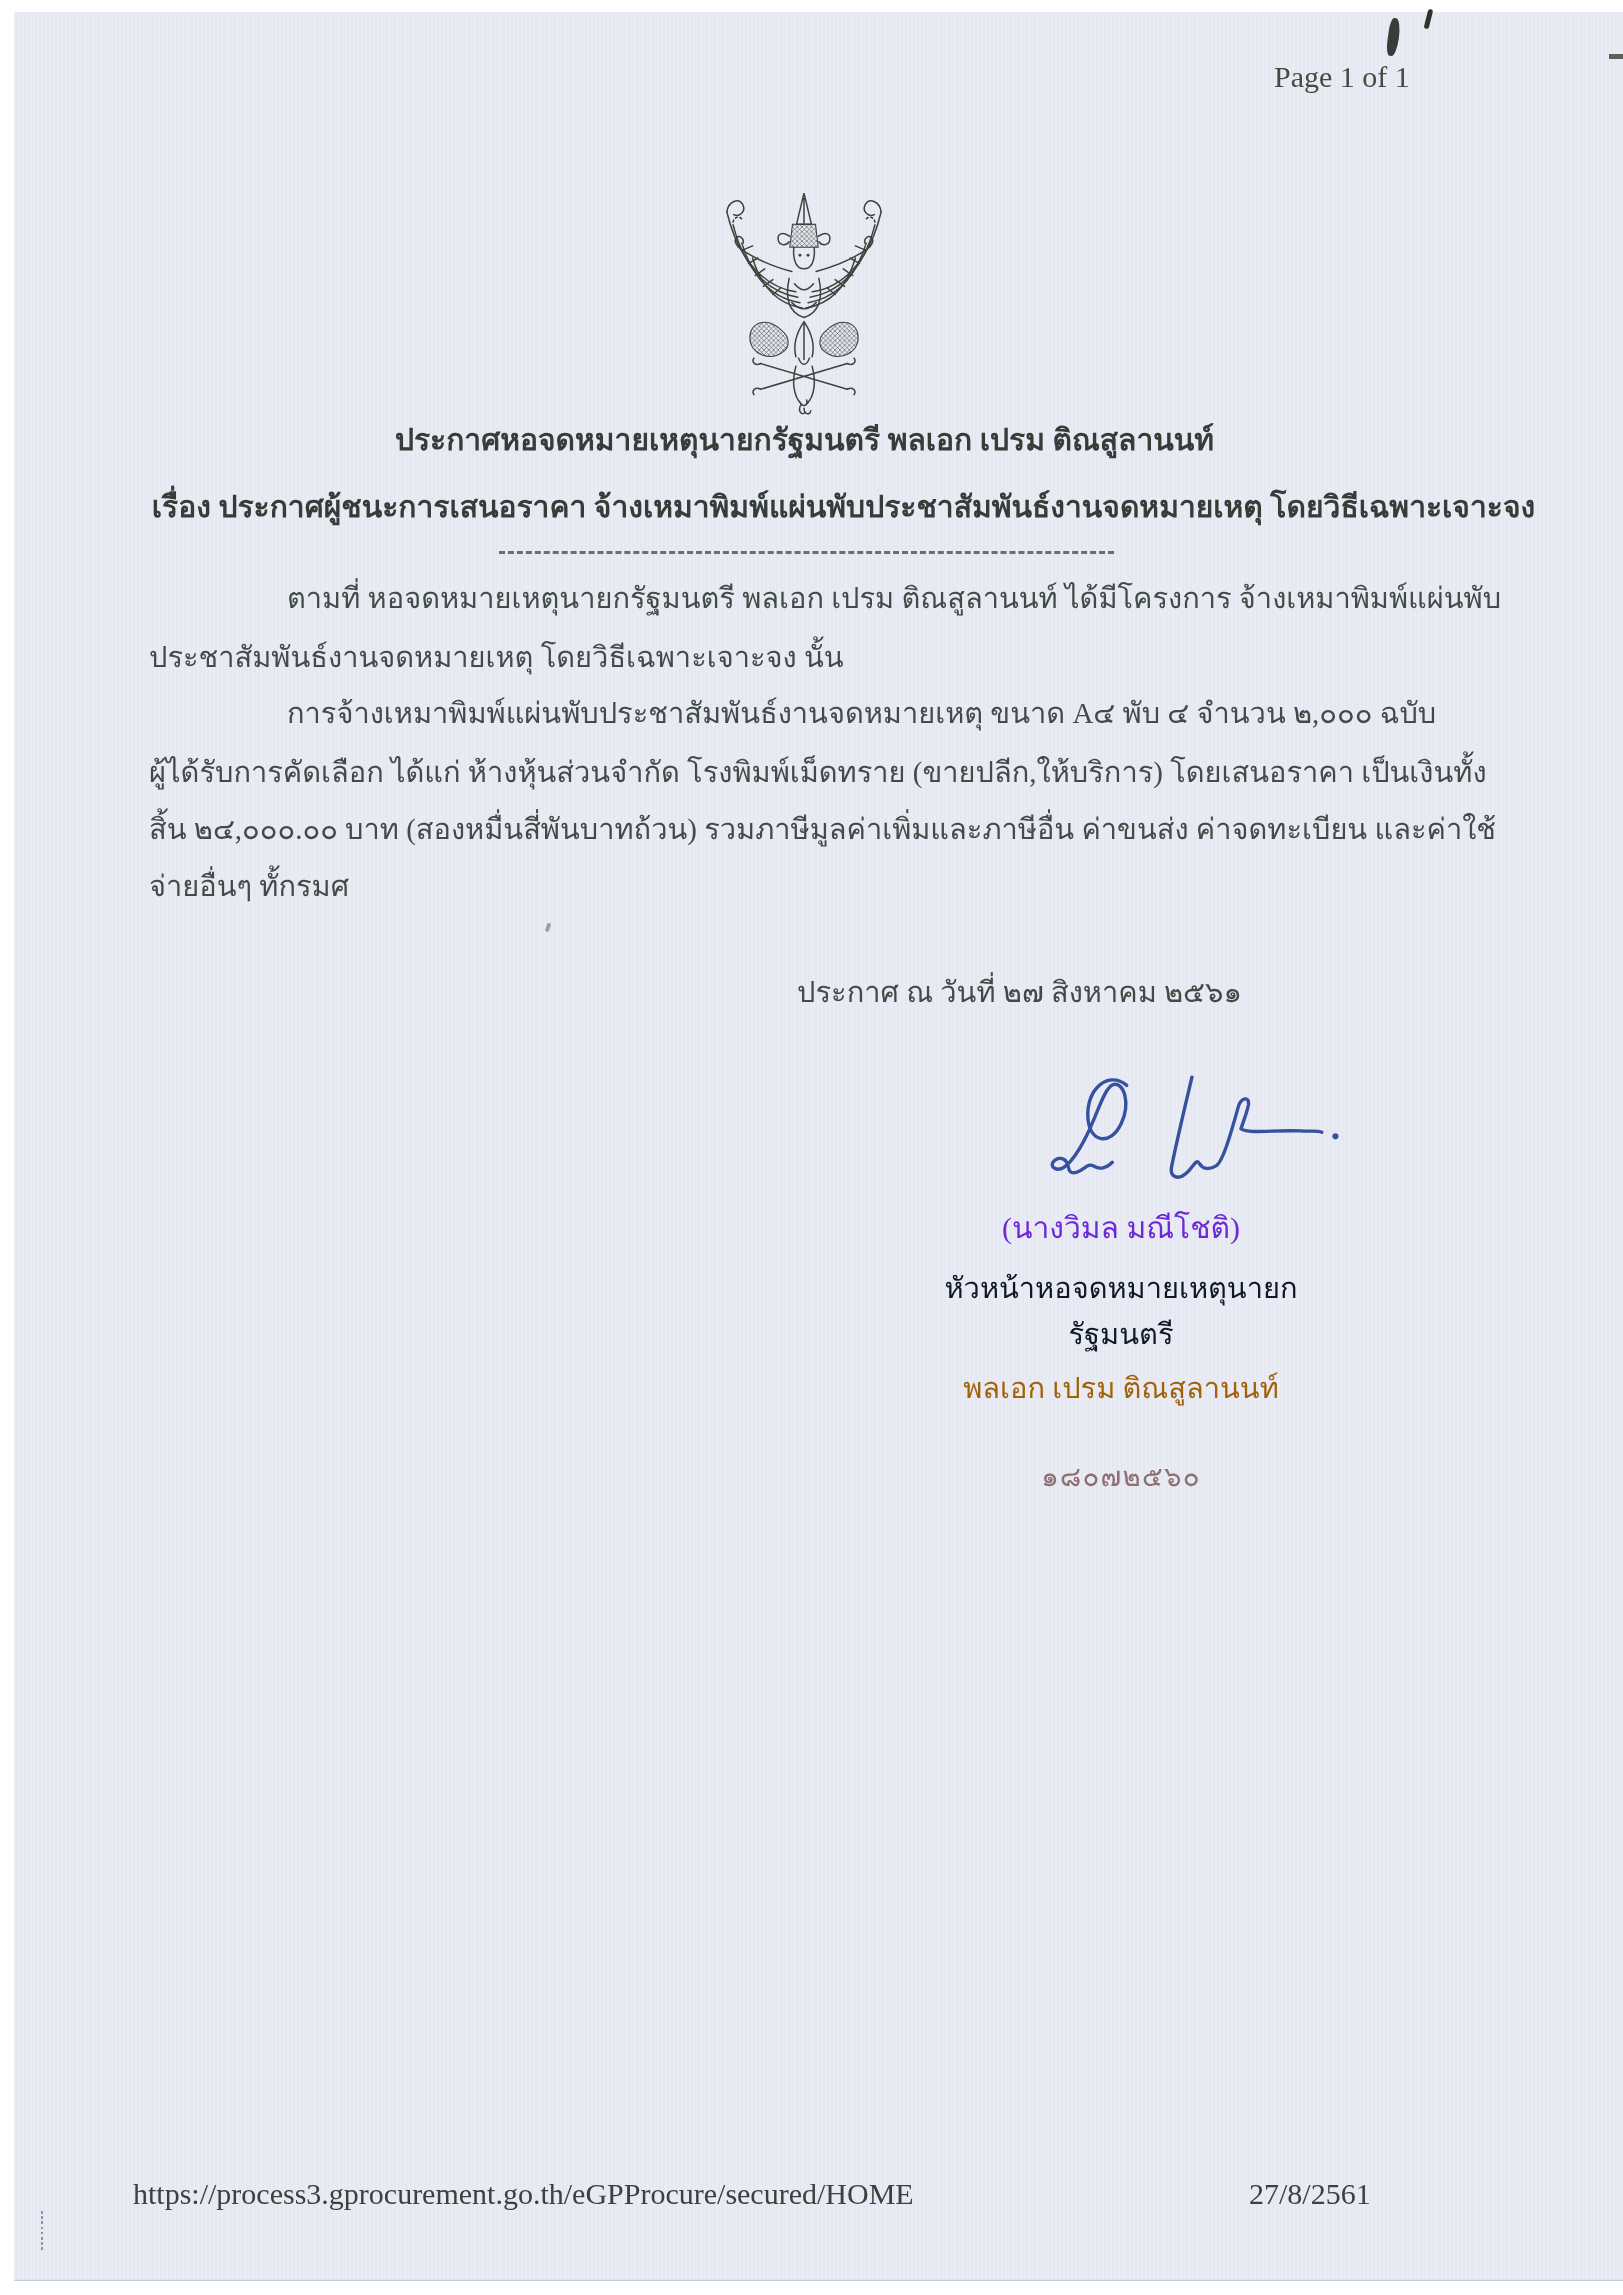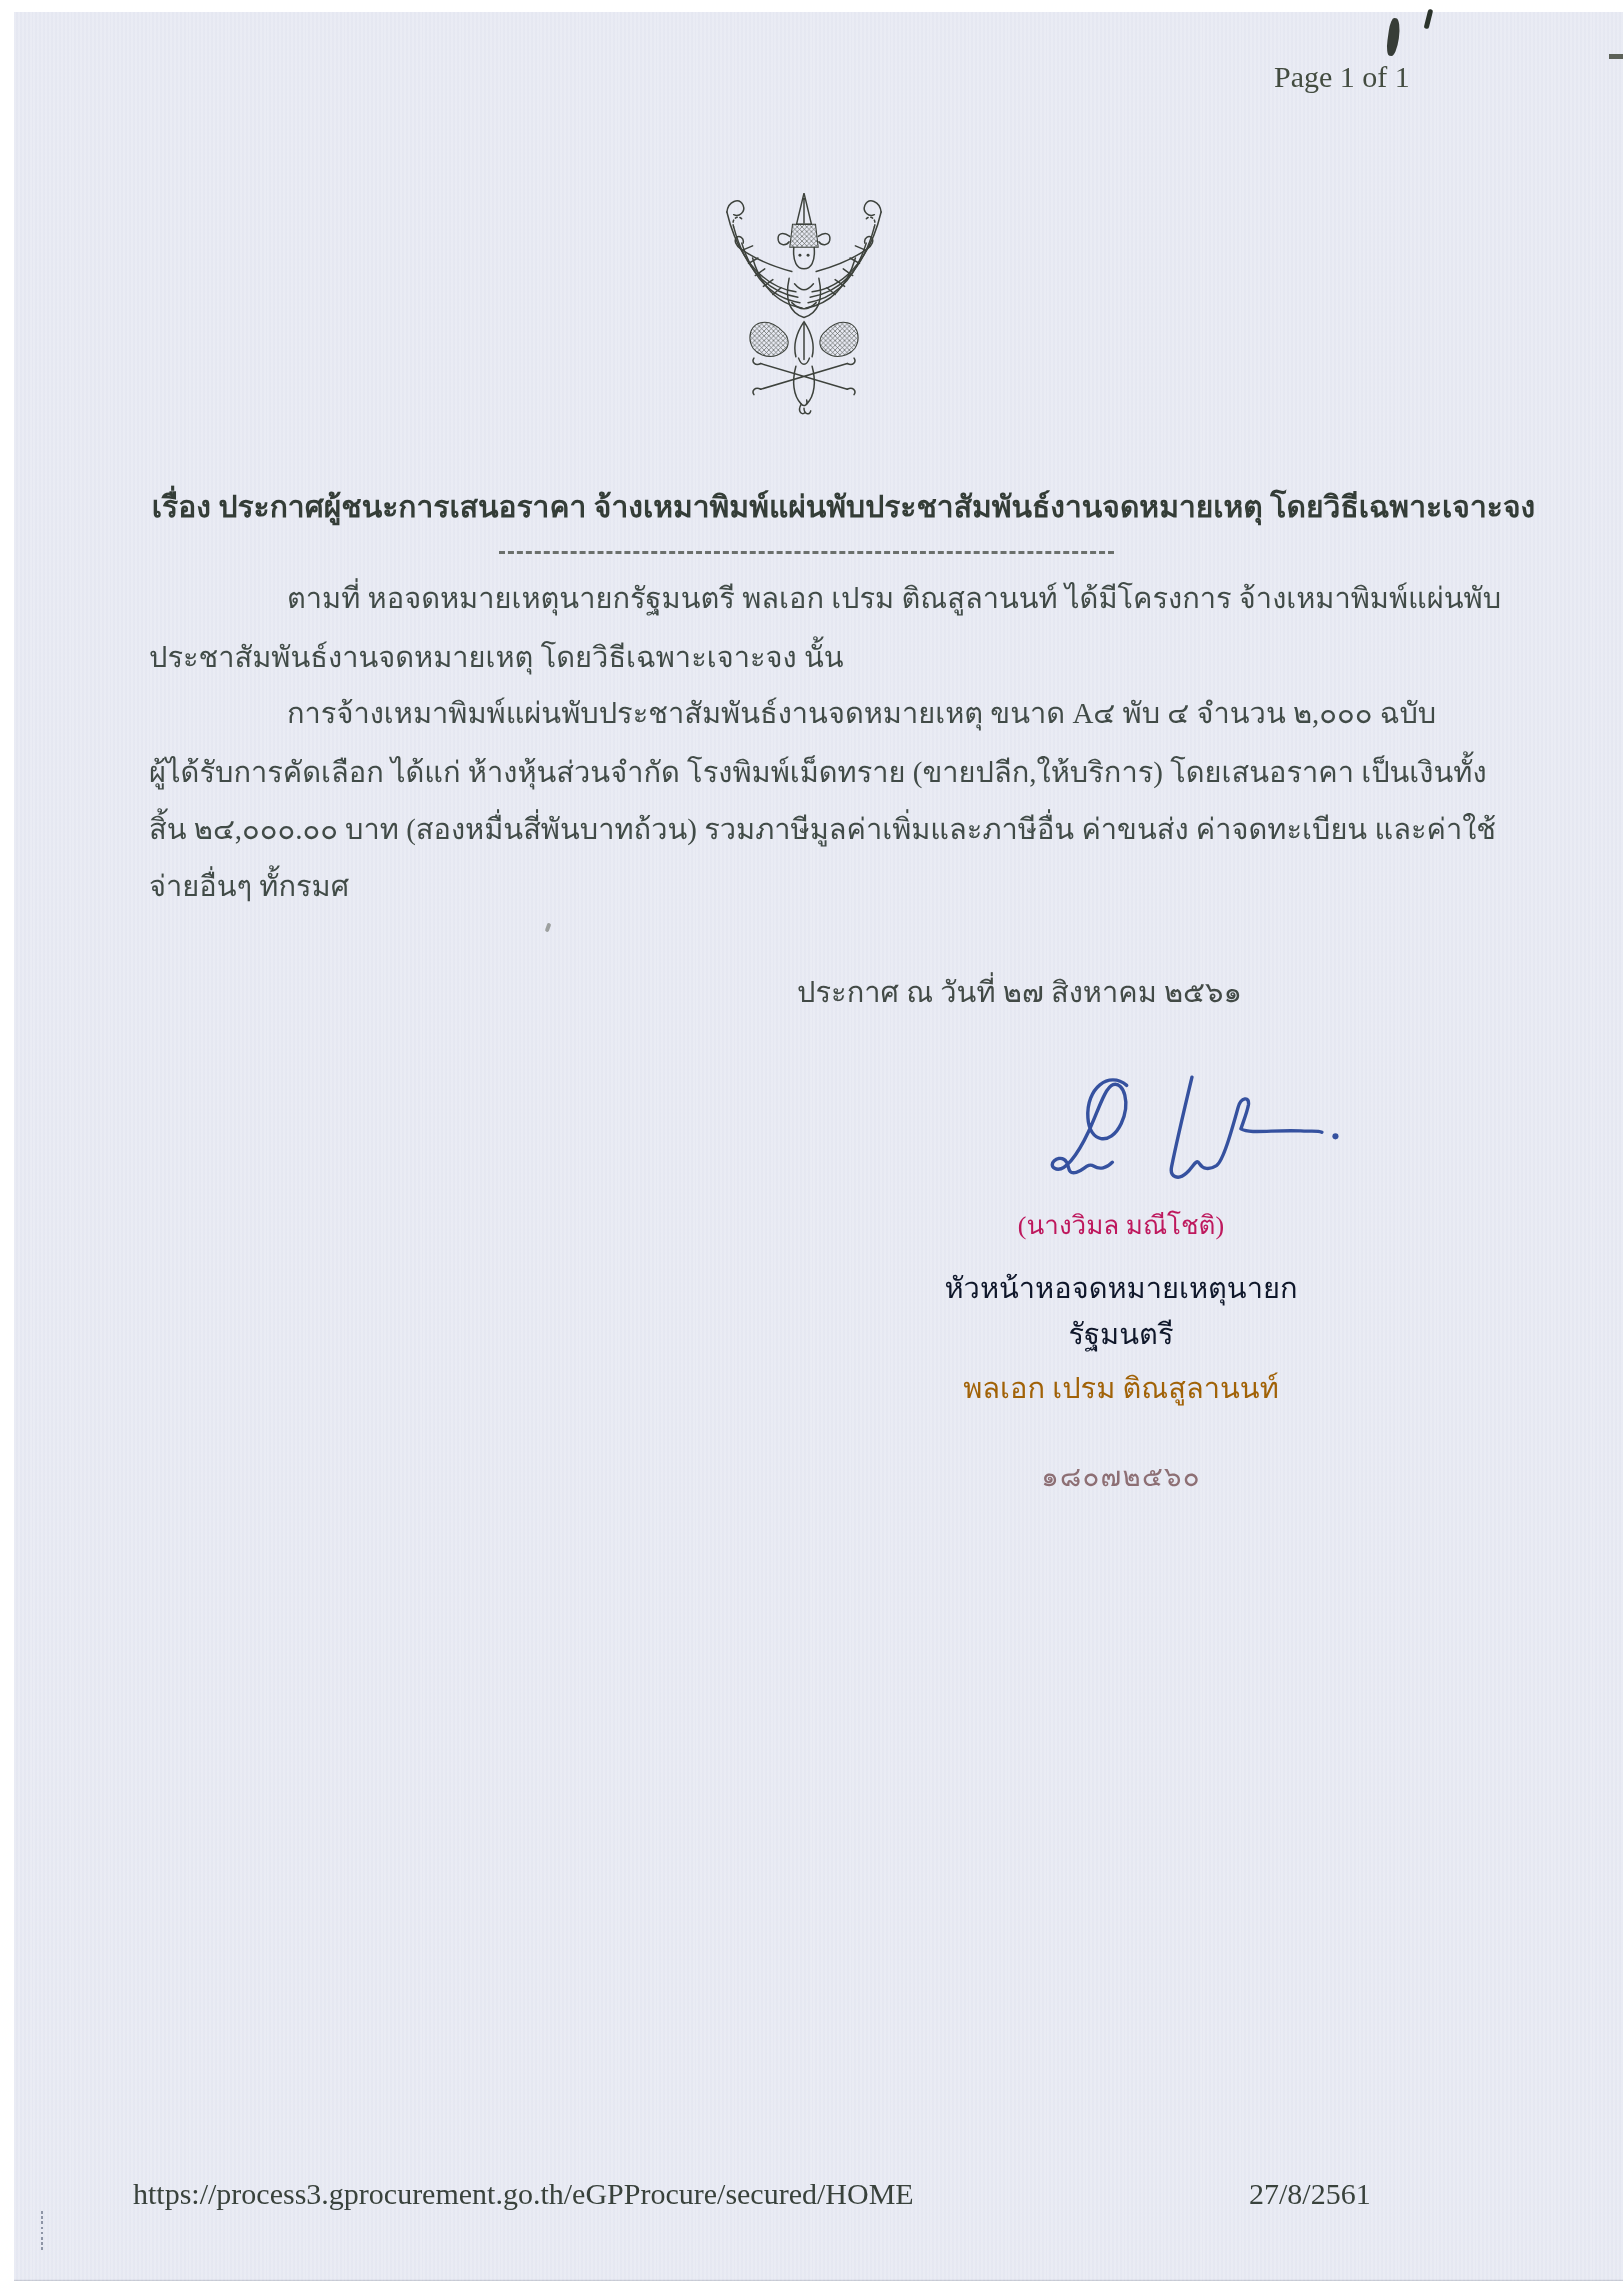--- a/index.html
+++ b/index.html
@@ -21,21 +21,21 @@
   .dashes{left:499px;top:551px;width:615px;height:0;border-top:3.3px dashed #565b55;opacity:.85;}
   .bodyline{font-size:29px;color:#414b47;white-space:nowrap;}
   .bl1{left:287px;top:575px;}
   .bl2{left:149px;top:634px;}
   .bl3{left:287px;top:690px;}
   .bl4{left:149px;top:749px;}
   .bl5{left:149px;top:806px;}
   .bl6{left:149px;top:863px;}
   .dateline{left:699px;top:969px;width:641px;text-align:center;font-size:29px;color:#424a46;}
   .signature{left:1007px;top:1066px;width:340px;height:157px;}
-  .signer-name{left:895px;top:1204px;width:452px;text-align:center;font-size:26px;color:#be185d;}
+  .signer-name{left:895px;top:1204px;width:452px;text-align:center;font-size:30px;color:#6d28d9;}
   .signer-t1{left:895px;top:1265px;width:452px;text-align:center;font-size:29px;color:#0f172a;}
   .signer-t2{left:895px;top:1325px;width:452px;text-align:center;font-size:29px;color:#a16207;margin-top:40px;}
   .signer-t3{left:895px;top:1385px;width:452px;text-align:center;font-size:29px;color:#3f4842;}
   .ref-number{left:895px;top:1454px;width:452px;text-align:center;font-size:27.5px;color:#8d6f74;letter-spacing:1.3px;}
   .footer-url{left:133px;top:2177px;font-size:30px;color:#39423c;}
   .footer-date{left:1249px;top:2177px;font-size:30px;color:#39423c;}
   
   .ink-blob{left:1388px;top:18.3px;width:10.5px;height:38px;background:#232a22;border-radius:40% 60% 55% 45%;
             transform:rotate(8deg);opacity:.9;}
   .ink-tick{left:1426px;top:9.2px;width:4.6px;height:19.6px;background:#2b332b;border-radius:2.6px;transform:rotate(14deg);}
@@ -102,20 +102,21 @@
       <path class="st" d="M150,196 C138,214 134,232 138,248 M150,196 C162,214 166,232 162,248 M150,200 L150,252 M142,250 C146,262 154,262 158,250"></path>
 
       <path class="st" d="M86,296 L214,258 M86,258 L214,296"></path>
       <path class="st" d="M86,296 C78,292 72,298 76,304 M86,258 C78,262 72,256 76,250 M214,296 C222,292 228,298 224,304 M214,258 C222,262 228,256 224,250" stroke-width="1.8"></path>
 
       <path class="st" d="M138,262 C132,284 134,306 146,318 C150,322 156,320 154,312 M162,262 C168,284 166,306 154,318"></path>
       <path class="st" d="M146,318 C140,328 146,336 152,330 M150,324 C150,332 158,336 160,328"></path>
     </svg>
   </div>
 
+  <div class="abs thai title1">ประกาศหอจดหมายเหตุนายกรัฐมนตรี พลเอก เปรม  ติณสูลานนท์</div>
   <div class="abs thai title2">เรื่อง ประกาศผู้ชนะการเสนอราคา จ้างเหมาพิมพ์แผ่นพับประชาสัมพันธ์งานจดหมายเหตุ โดยวิธีเฉพาะเจาะจง</div>
   <div class="abs dashes"></div>
 
   <div class="abs thai bodyline bl1">ตามที่ หอจดหมายเหตุนายกรัฐมนตรี พลเอก เปรม ติณสูลานนท์ ได้มีโครงการ จ้างเหมาพิมพ์แผ่นพับ</div>
   <div class="abs thai bodyline bl2">ประชาสัมพันธ์งานจดหมายเหตุ โดยวิธีเฉพาะเจาะจง  นั้น</div>
   <div class="abs thai bodyline bl3">การจ้างเหมาพิมพ์แผ่นพับประชาสัมพันธ์งานจดหมายเหตุ ขนาด A๔ พับ ๔  จำนวน ๒,๐๐๐ ฉบับ</div>
   <div class="abs thai bodyline bl4">ผู้ได้รับการคัดเลือก ได้แก่ ห้างหุ้นส่วนจำกัด โรงพิมพ์เม็ดทราย (ขายปลีก,ให้บริการ) โดยเสนอราคา เป็นเงินทั้ง</div>
   <div class="abs thai bodyline bl5">สิ้น ๒๔,๐๐๐.๐๐ บาท (สองหมื่นสี่พันบาทถ้วน) รวมภาษีมูลค่าเพิ่มและภาษีอื่น ค่าขนส่ง ค่าจดทะเบียน และค่าใช้</div>
   <div class="abs thai bodyline bl6">จ่ายอื่นๆ ทั้กรมศ</div>
   <div class="abs speck"></div>

